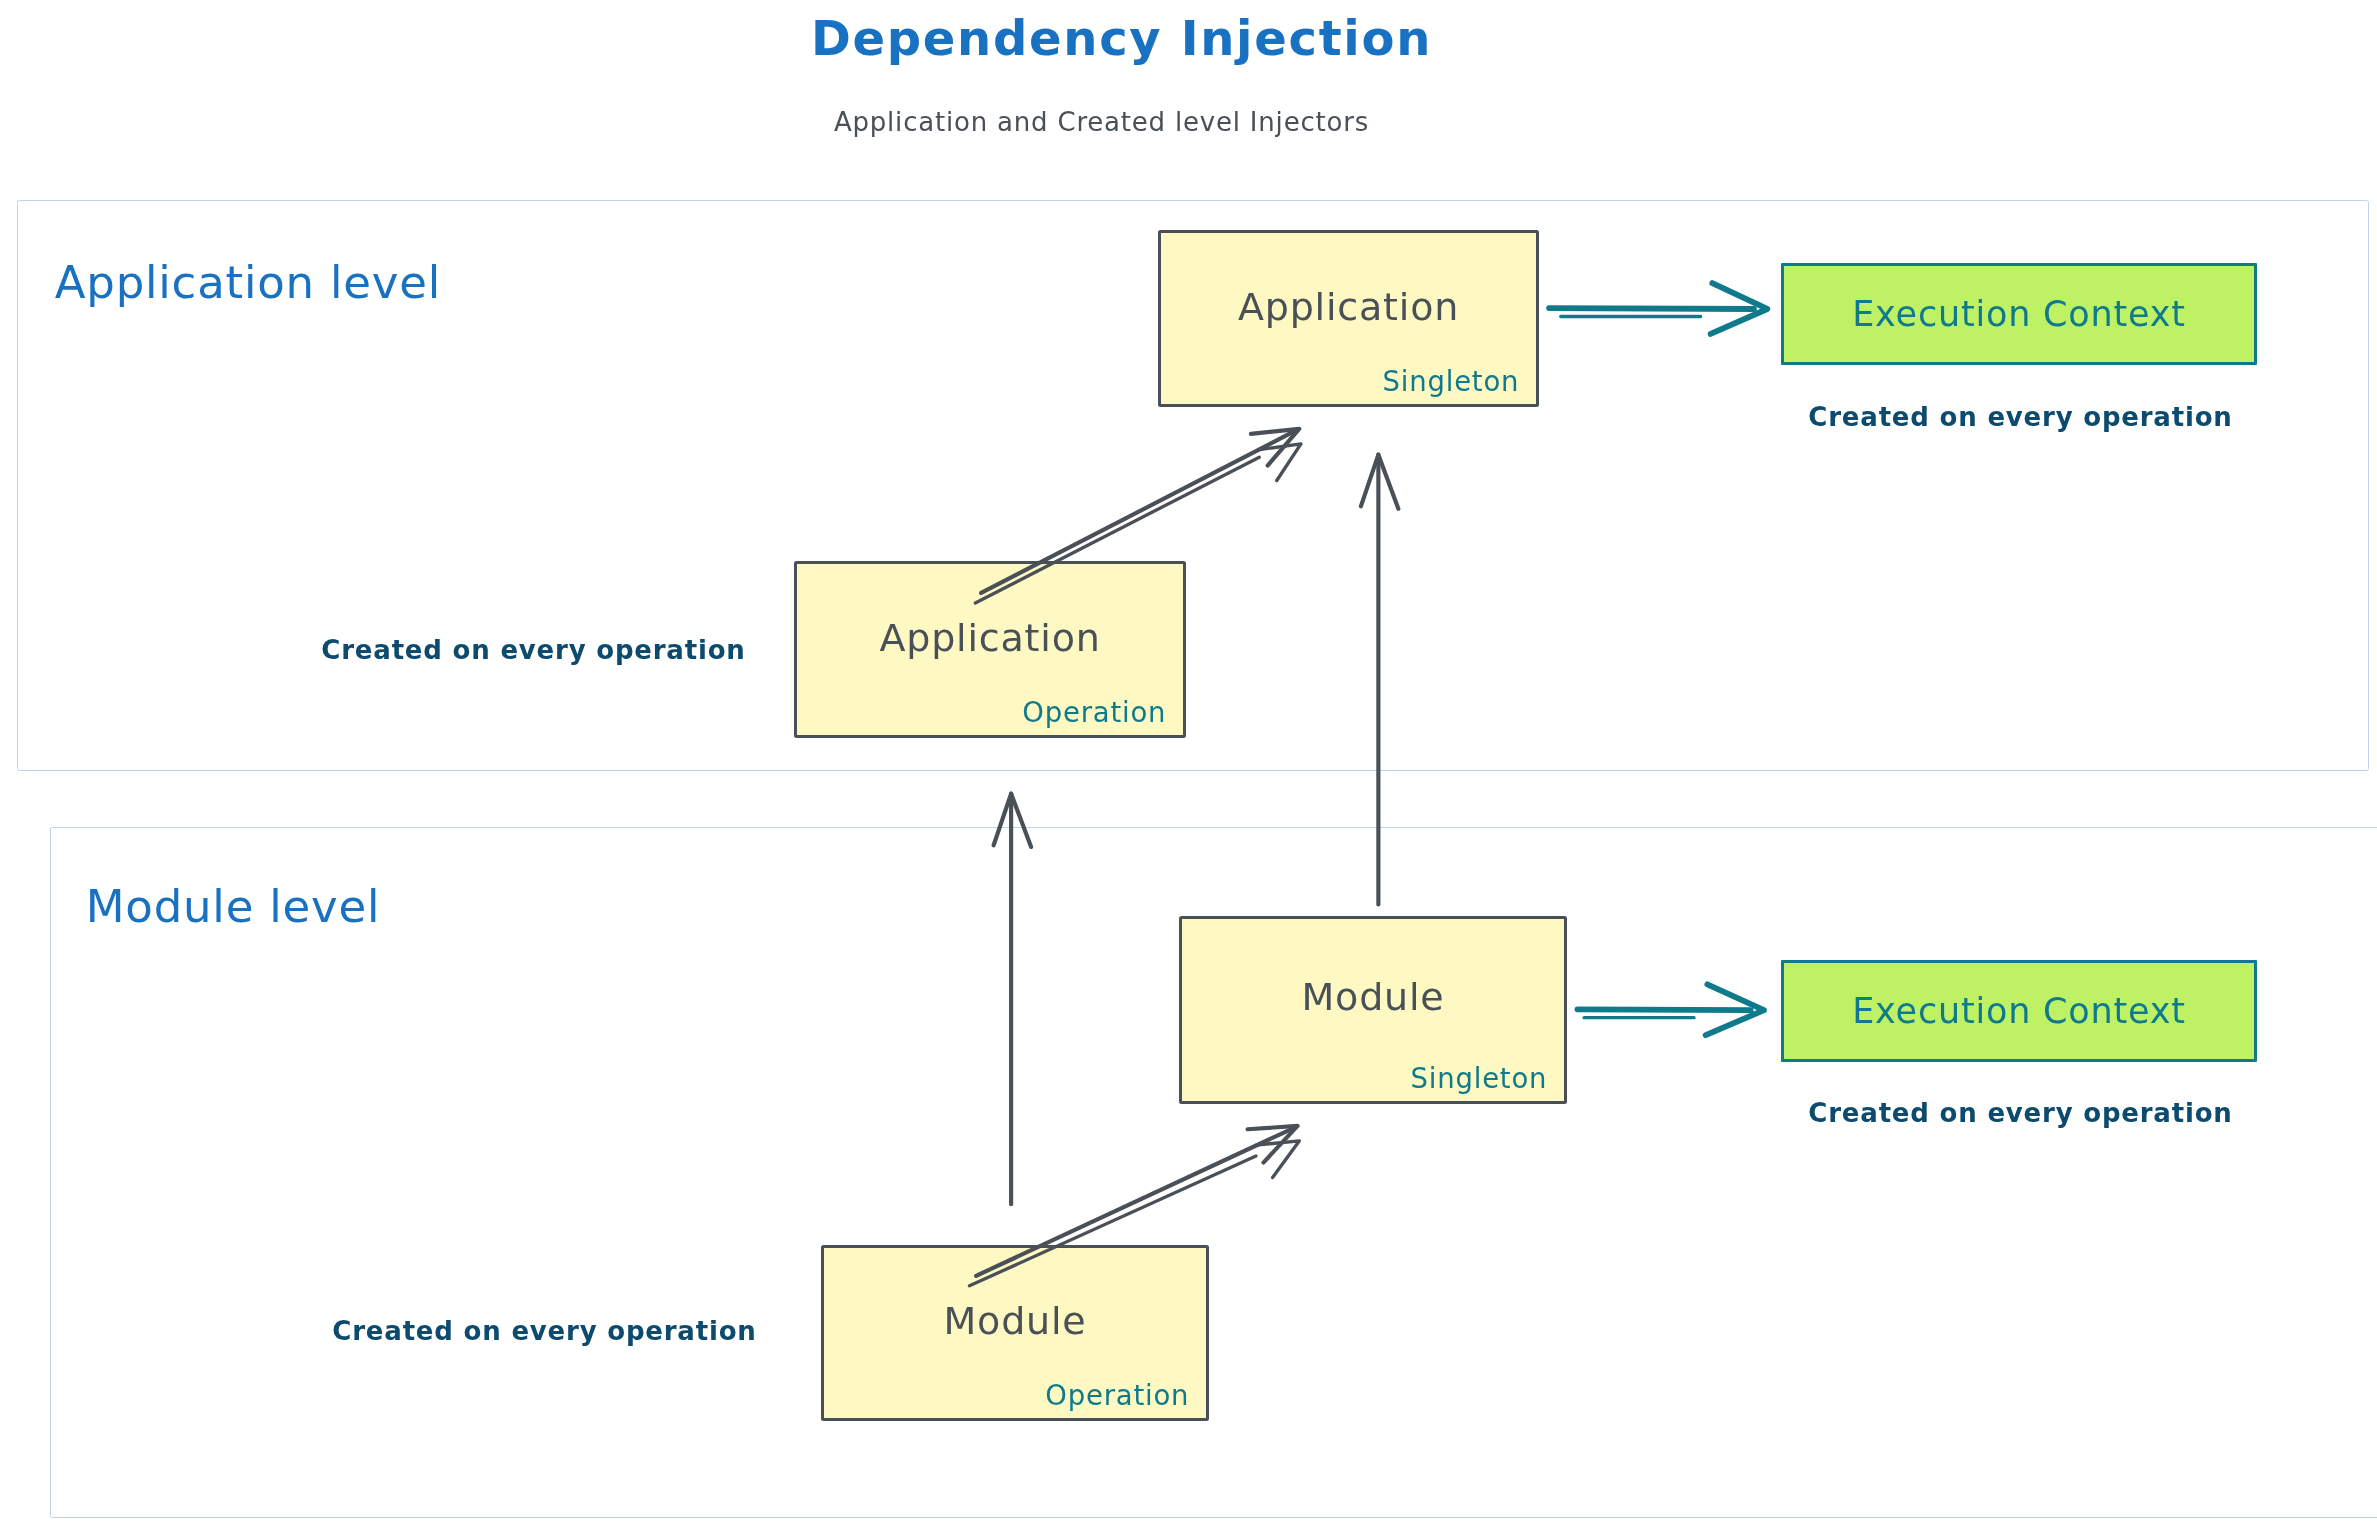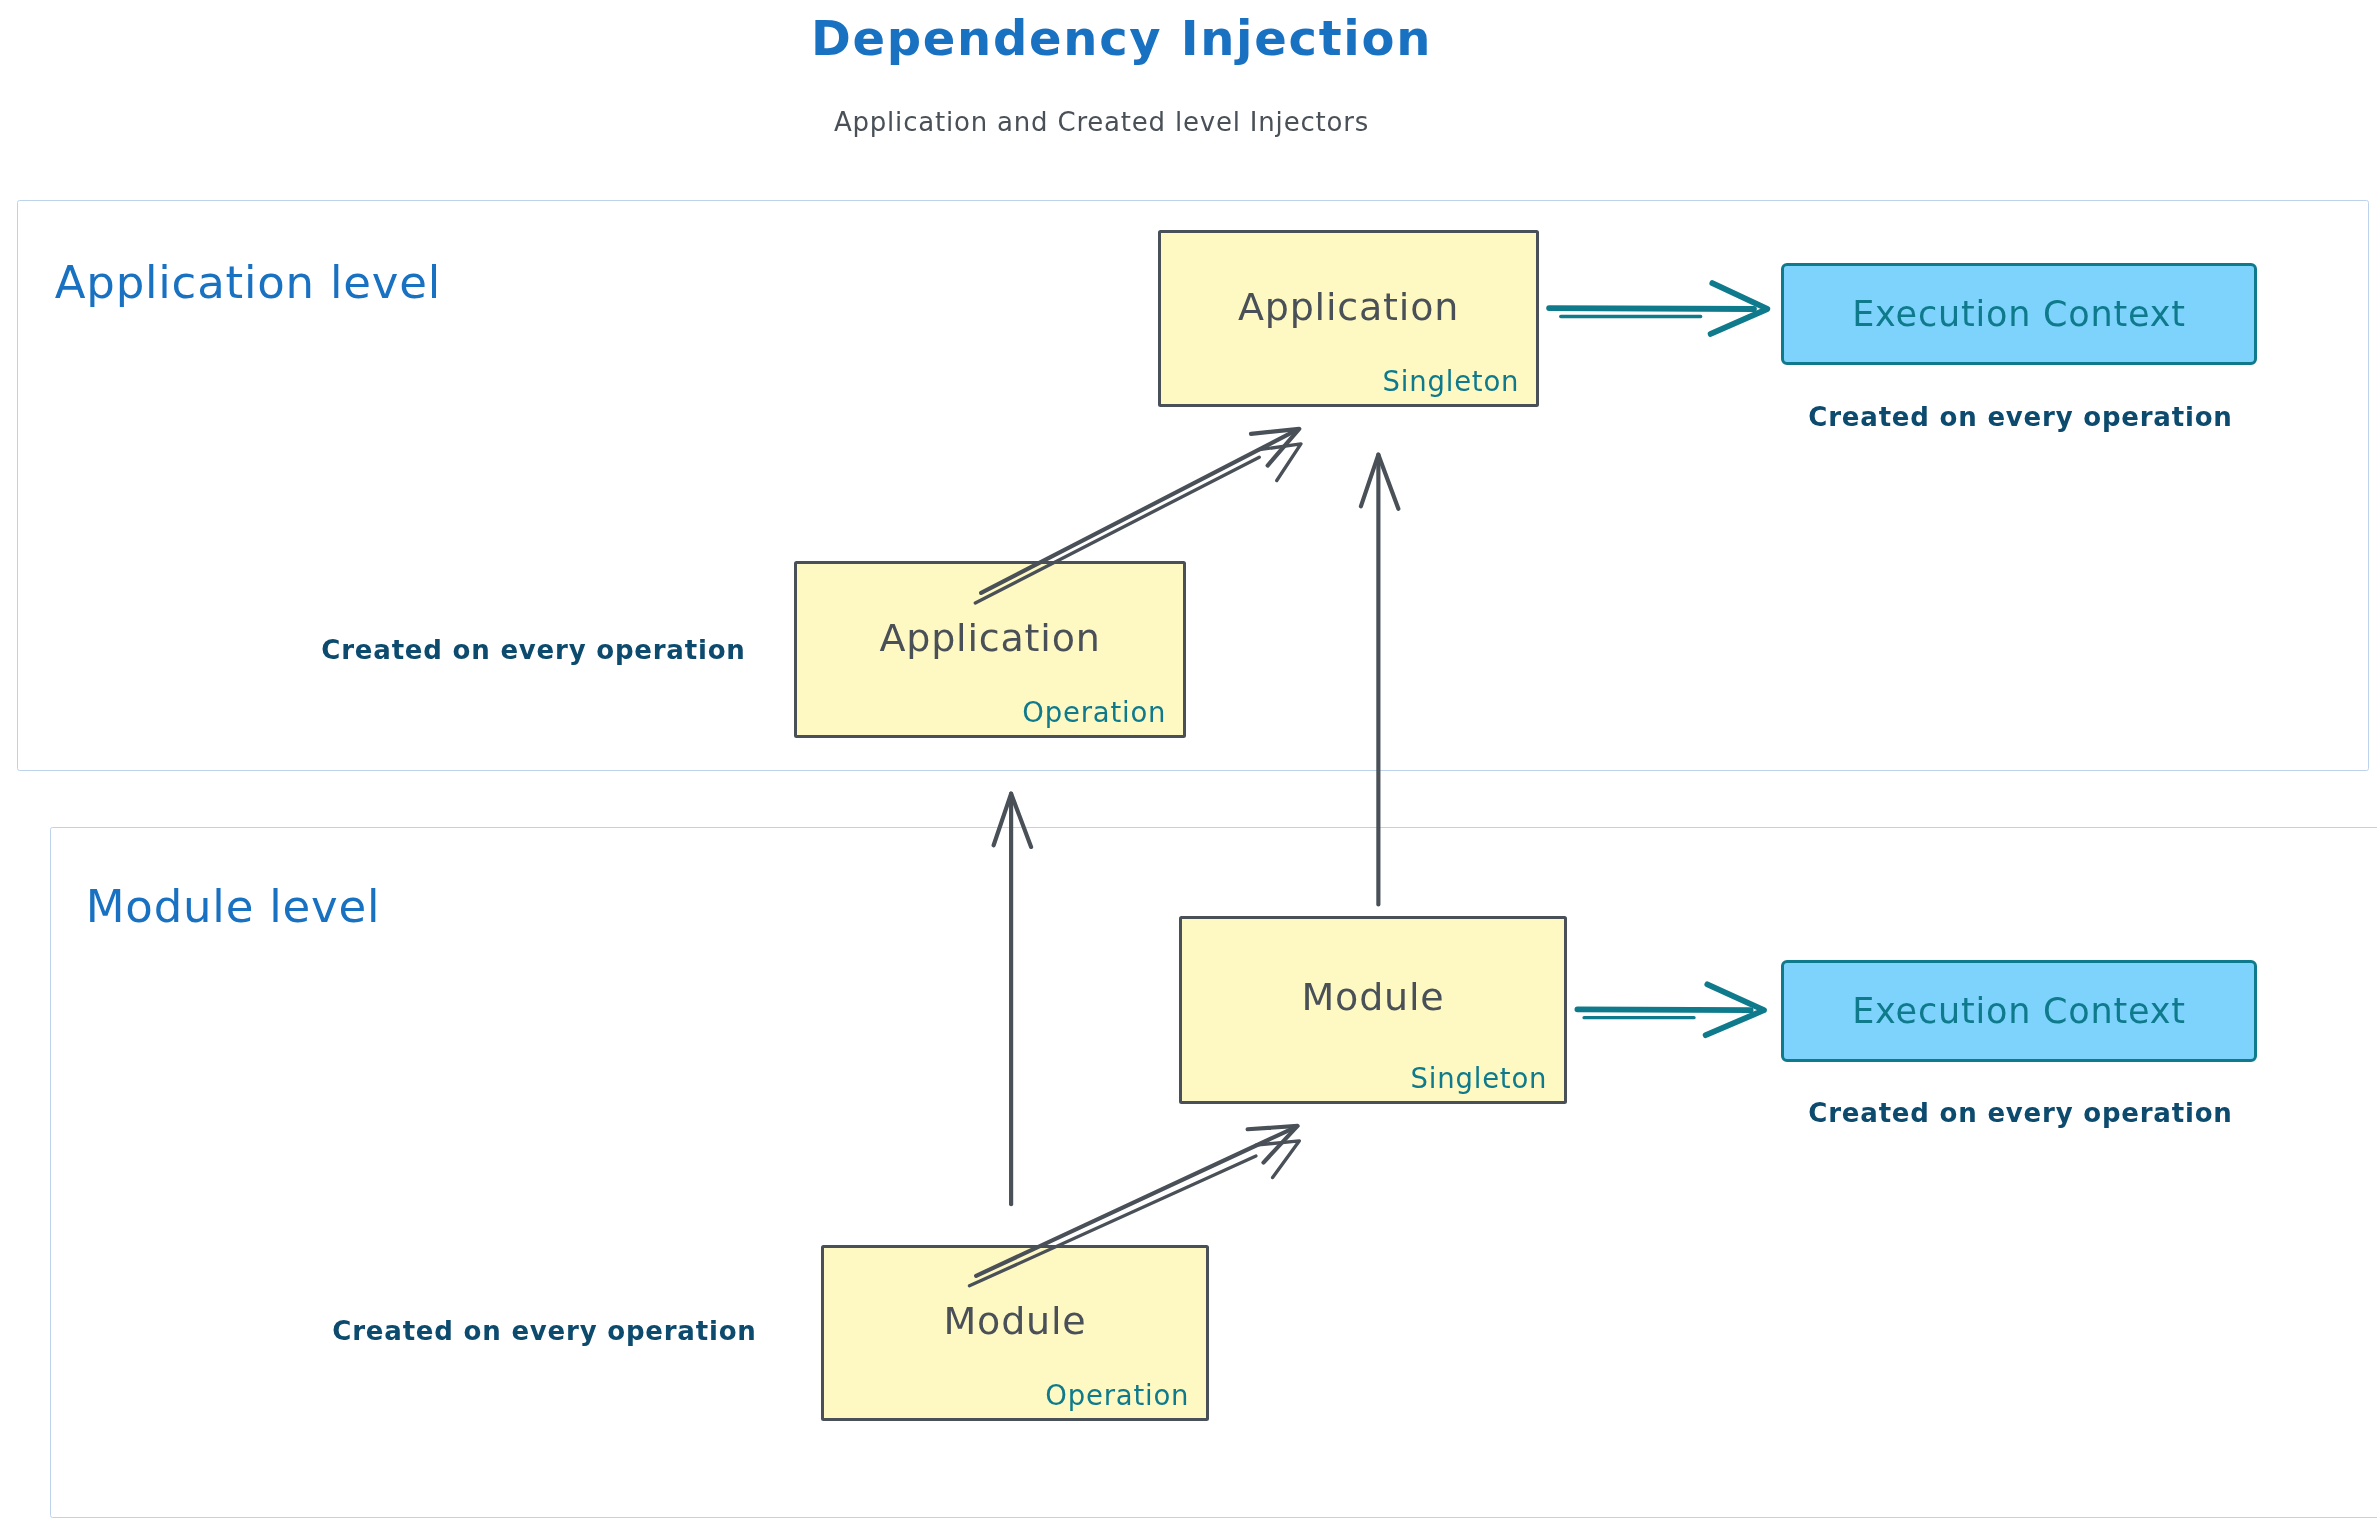--- a/index.html
+++ b/index.html
@@ -44,21 +44,21 @@
     position:absolute; left:0; right:0; top:43%; transform:translateY(-50%);
     text-align:center; font-size:38px; color:#495057; letter-spacing:0.8px;
   }
   .node-scope {
     position:absolute; right:16.7px; bottom:6.7px;
     font-size:27.5px; color:#0e7a8c; letter-spacing:0.8px;
   }
 
   
   .ec-box {
-    border:3.3px solid #0e7a8c; border-radius:6px; background:#7dd3fc;
+    border:3.3px solid #0e7a8c; border-radius:1px; background:#bef264;
     display:flex; align-items:center; justify-content:center;
   }
   .ec-top    { left:1781px; top:263px;  width:476px; height:102px; }
   .ec-bottom { left:1781px; top:960px; width:476px; height:102px; }
   .ec-label  { font-size:35px; color:#0e7a8c; letter-spacing:0.8px; white-space:nowrap; }
 
   
   .caption {
     font-size:26px; color:#0c4a6e; letter-spacing:0.8px;
     width:475px; text-align:center; white-space:nowrap;font-weight:bold;

